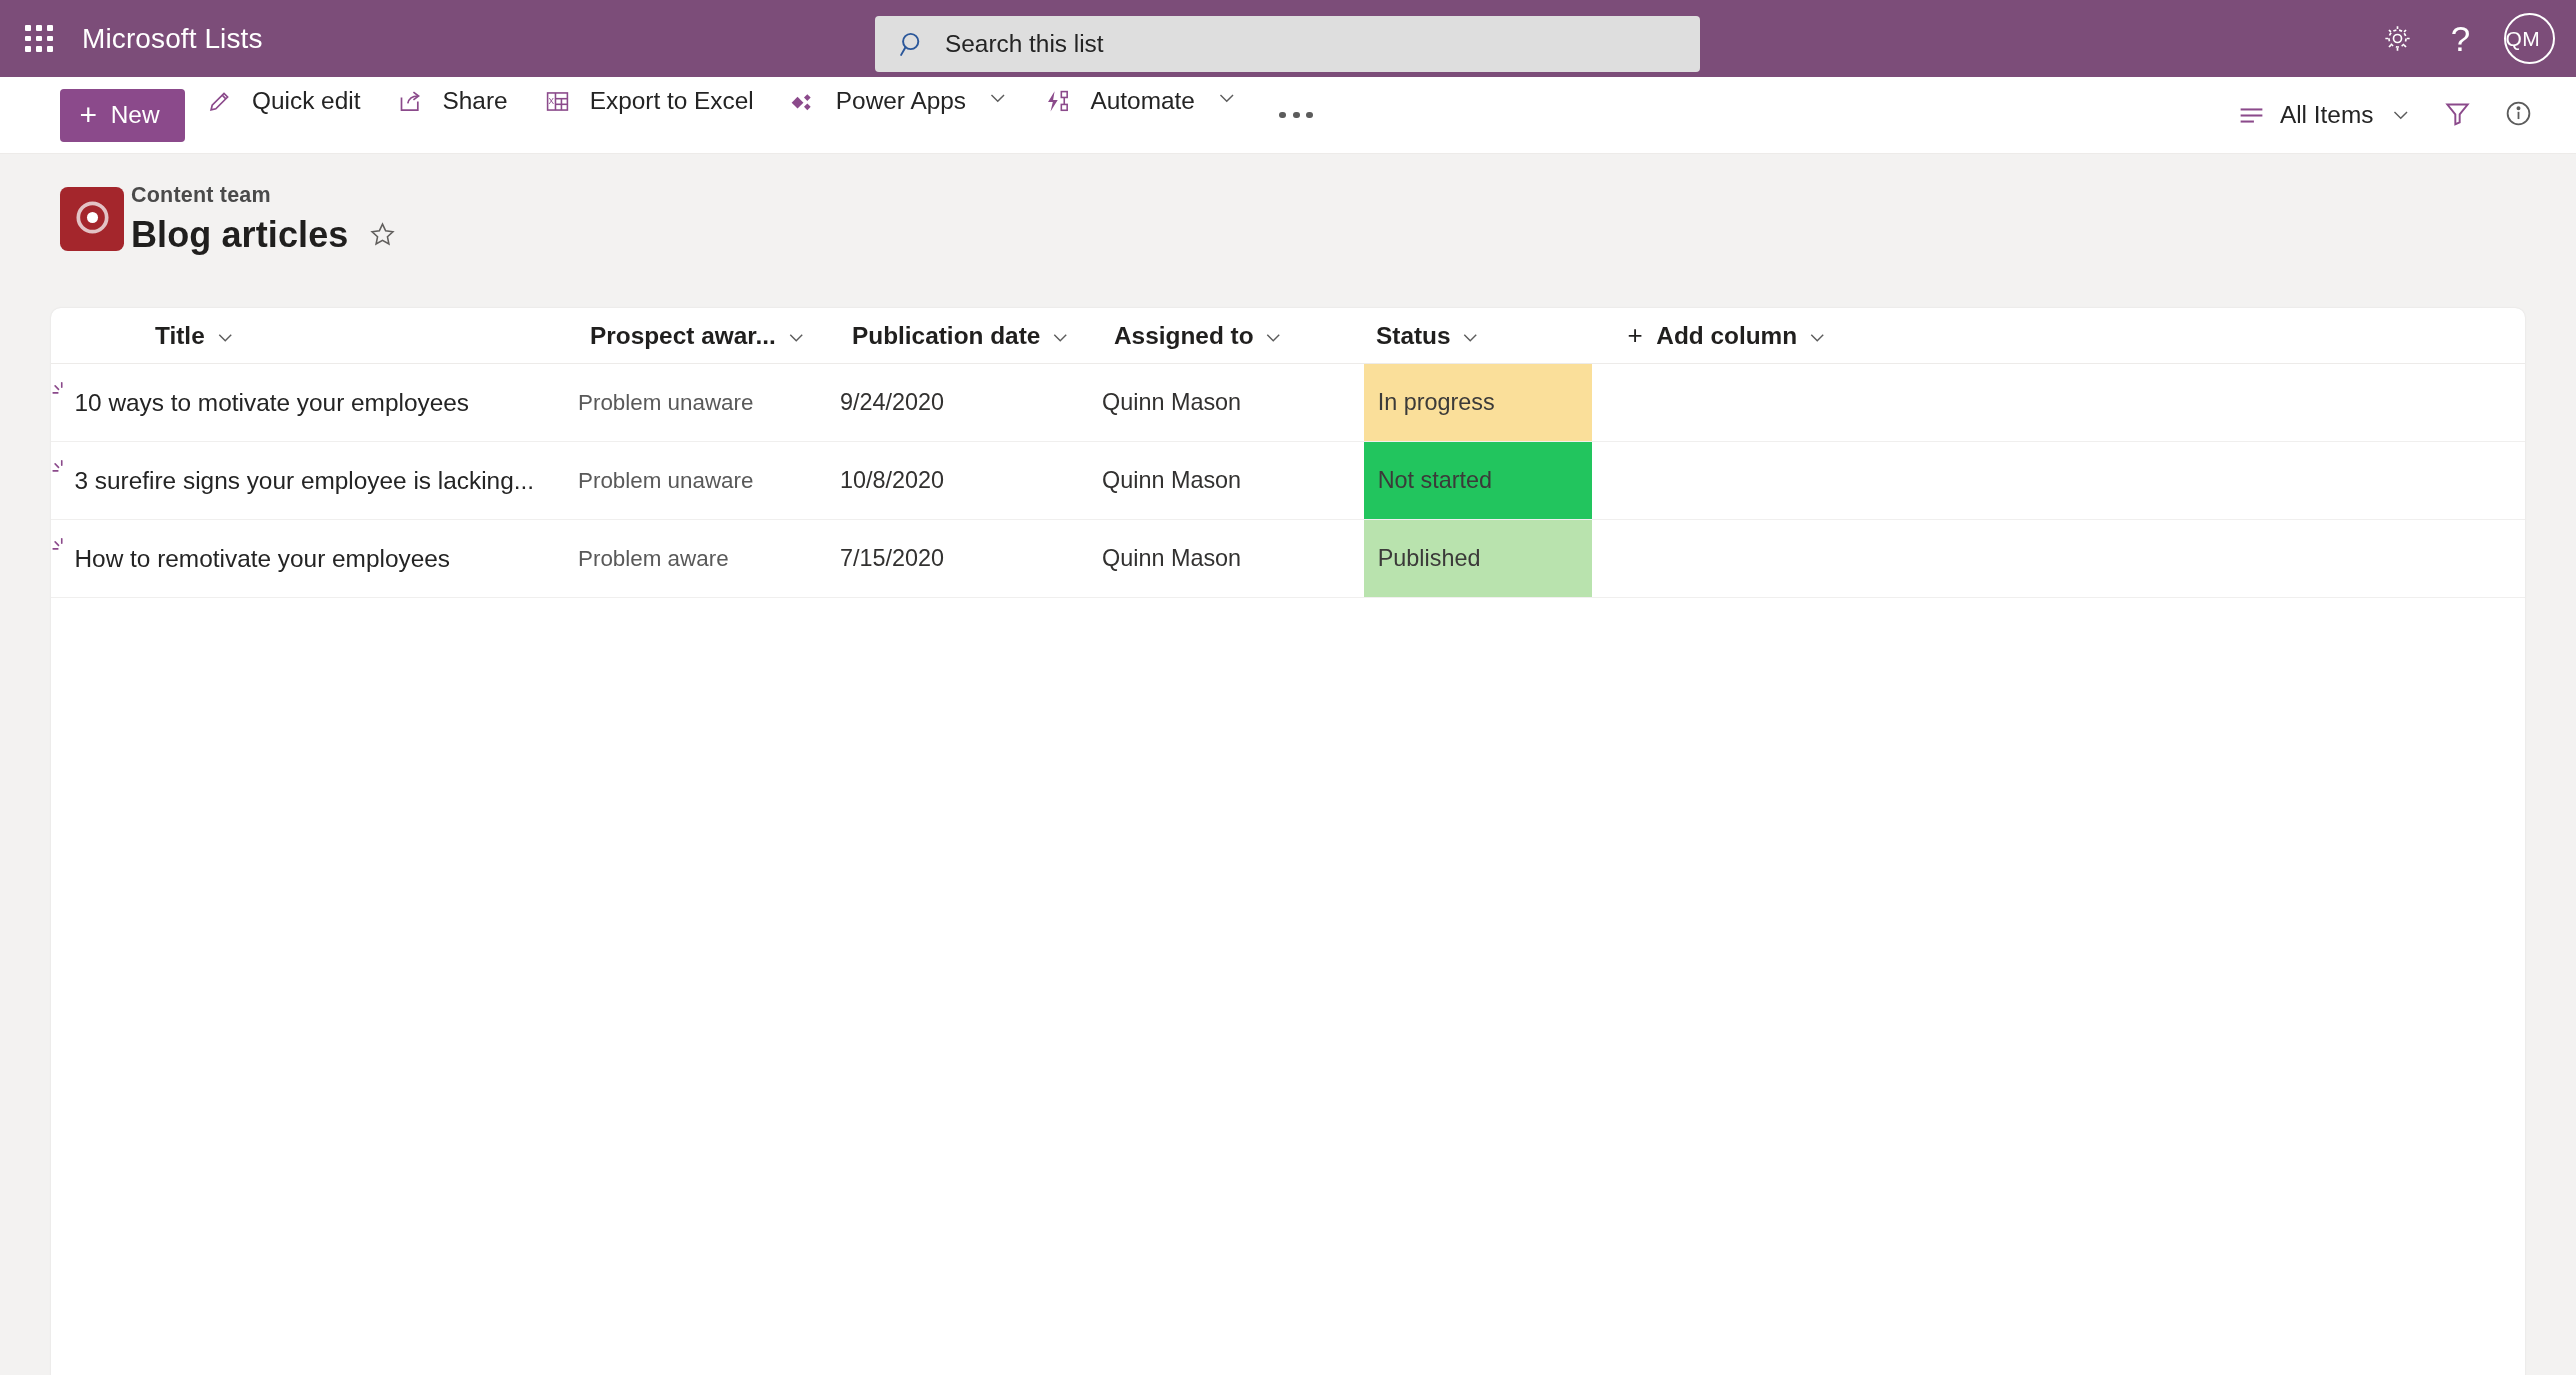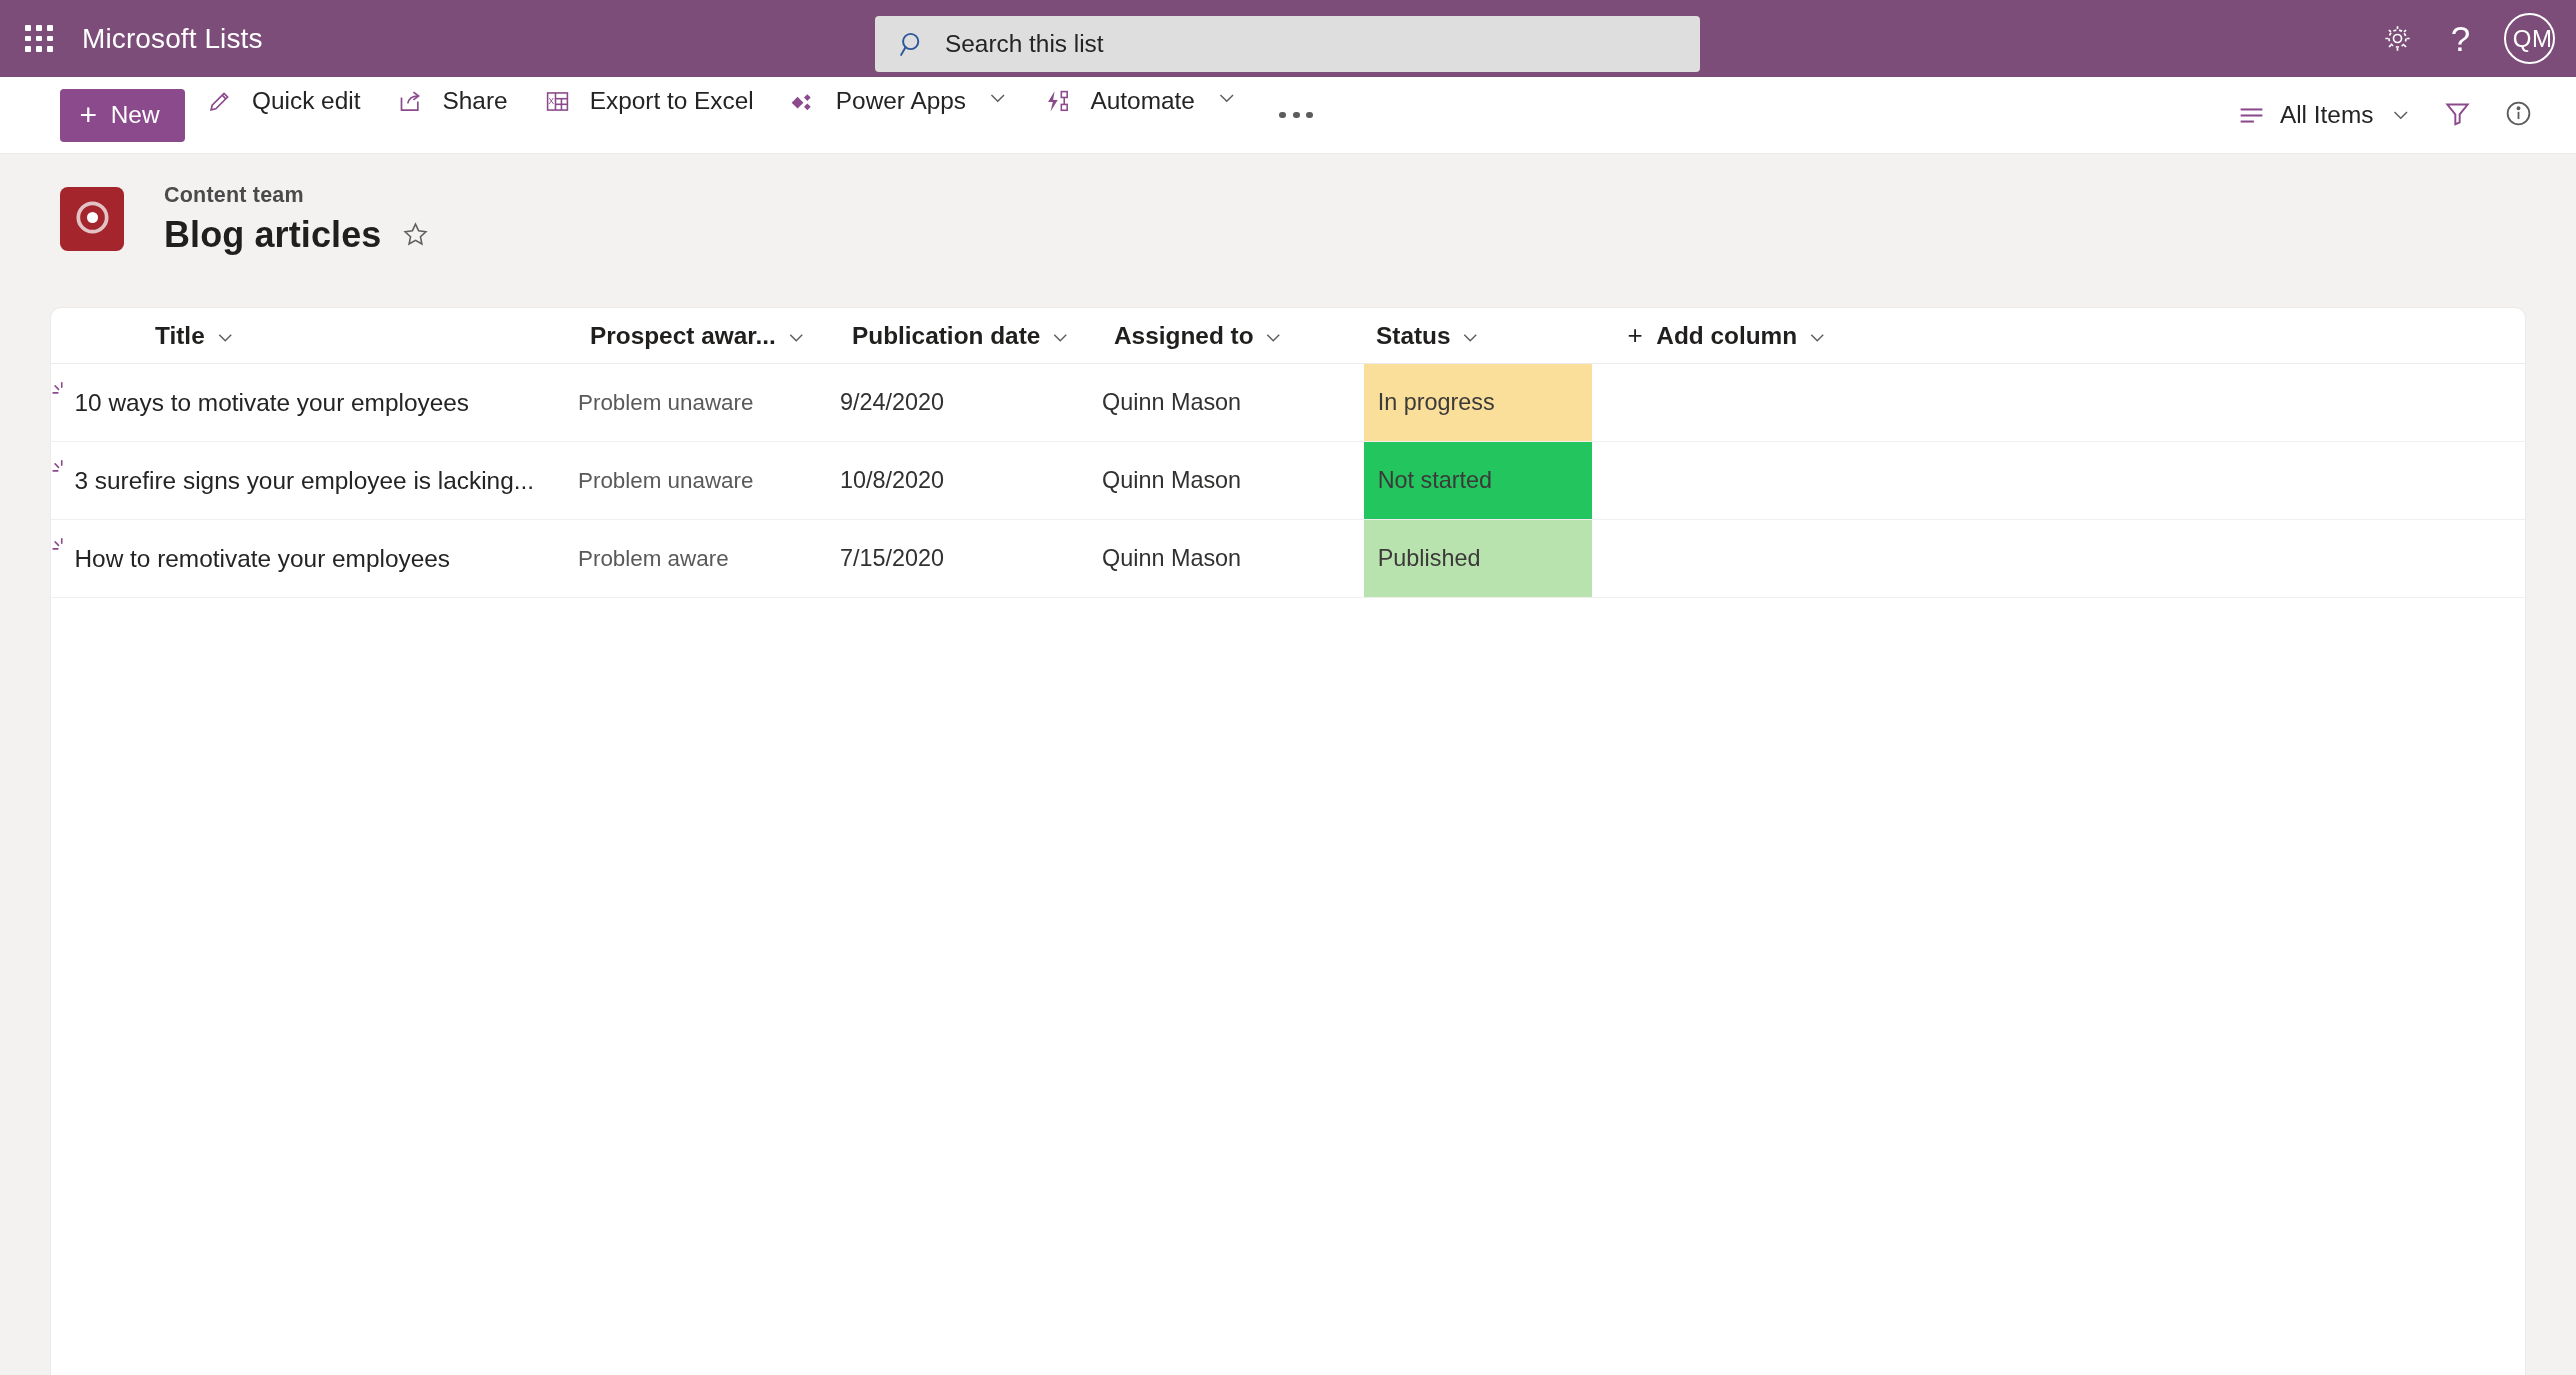--- a/index.html
+++ b/index.html
@@ -72,22 +72,22 @@
     width: 55px; height: 55px;
     display: flex; align-items: center; justify-content: center;
     cursor: pointer;
   }
   .help-glyph { color:#fff; font-size: 35px; line-height: 1; font-family:"Liberation Sans",sans-serif; }
   .avatar {
     width: 51px; height: 51px;
     border-radius: 50%;
     border: 2px solid #ffffff;
     color: #ffffff;
-    font-size: 24px;
-    display: flex; align-items: center; justify-content: flex-end;
+    font-size: 21px;
+    display: flex; align-items: center; justify-content: flex-start;
     margin-left: 7.8px;
     cursor: pointer;
     letter-spacing: 0.5px;
   }
 
   
   .command-bar {
     height: 77px;
     background: #ffffff;
     display: flex;
@@ -146,21 +146,21 @@
   
   .page-body {
     position: relative;
     height: calc(1376px - 154px);
     background: #f3f2f1;
   }
   .list-header {
     display: flex;
     align-items: center;
     padding: 29px 0 0 60px;
-    gap: 40px;
+    gap: 7px;
   }
   .list-logo {
     width: 64px; height: 64px;
     border-radius: 7.8px;
     background: #a4262c;
     display:flex; align-items:center; justify-content:center;
     flex: 0 0 64px;
   }
   .list-meta { display:flex; flex-direction:column; justify-content:center; }
   .site-name {

